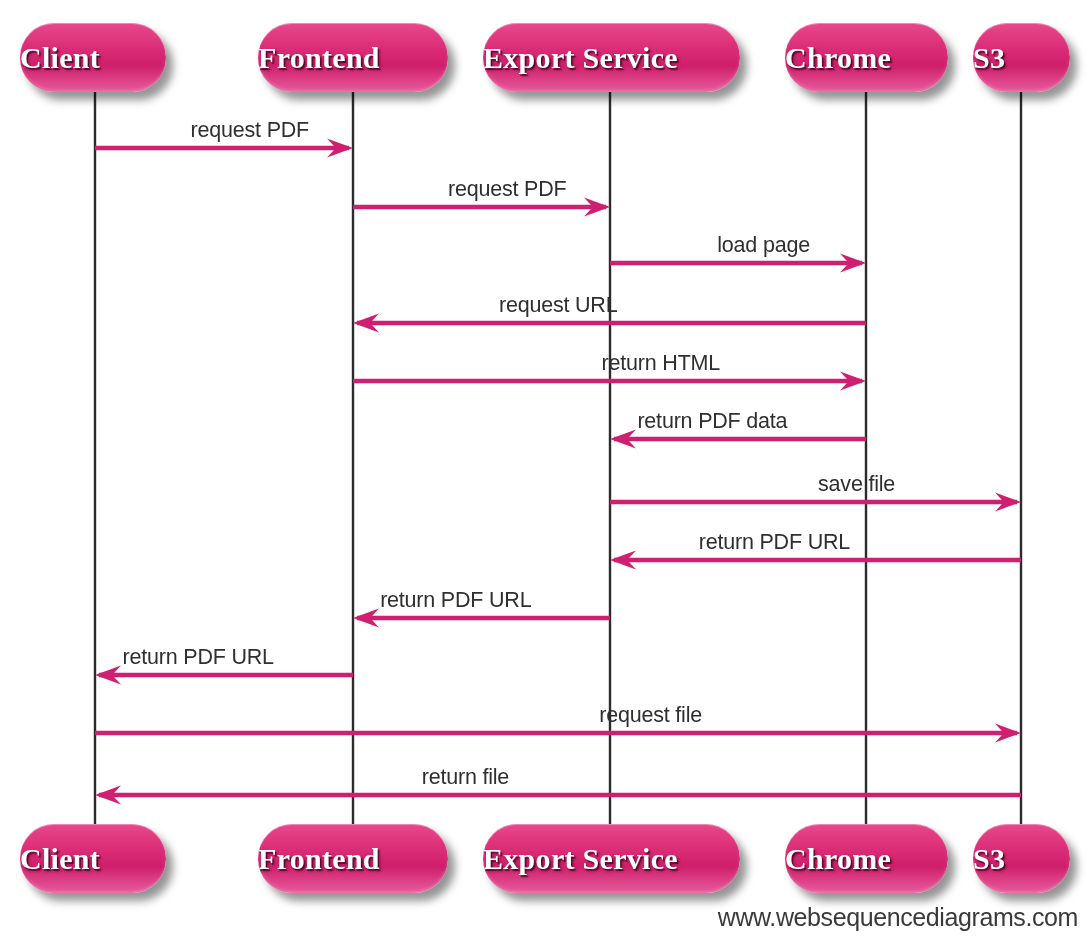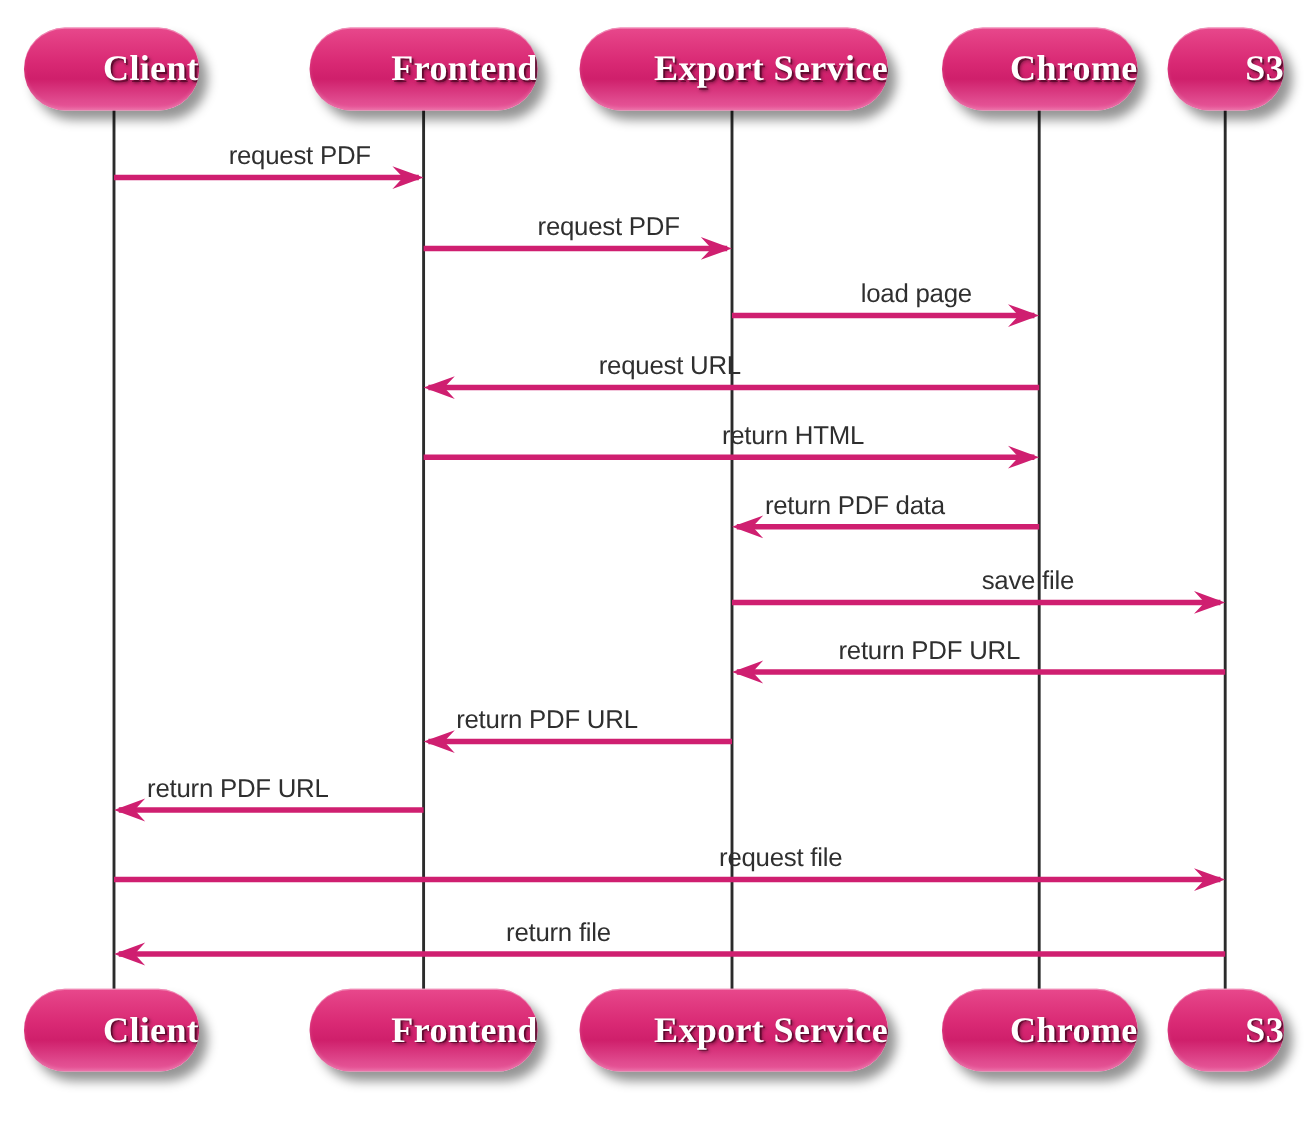--- a/index.html
+++ b/index.html
@@ -57,21 +57,21 @@
         #d92974 42%,
         #cf1f6b 62%,
         #e04a8e 88%,
         #e9589a 100%);
     box-shadow:
       7px 8px 9px rgba(0,0,0,0.42),
       inset 0 1px 0 rgba(255,255,255,0.35),
       inset 0 -2px 3px rgba(255,255,255,0.18);
     display: flex;
     align-items: center;
-    justify-content: flex-end;
+    justify-content: flex-start;
     overflow: hidden;
   }
   .participant-label {
     font-family: "Liberation Serif", serif;
     font-weight: bold;
     font-size: 30px;
     color: #ffffff;
     text-shadow:
       1.5px 1.5px 0px rgba(60,0,25,0.55),
       2px 2px 3px rgba(0,0,0,0.45);
@@ -194,14 +194,15 @@
         <span class="participant-label">Export Service</span>
       </div>
       <div class="participant-box" style="left: 785px; top: 824px; width: 163px; height: 69px;">
         <span class="participant-label">Chrome</span>
       </div>
       <div class="participant-box" style="left: 973px; top: 824px; width: 97px; height: 69px;">
         <span class="participant-label">S3</span>
       </div>
     </div>
 
+  <div class="watermark">www.websequencediagrams.com</div>
 
 </div>
 
 </body></html>

